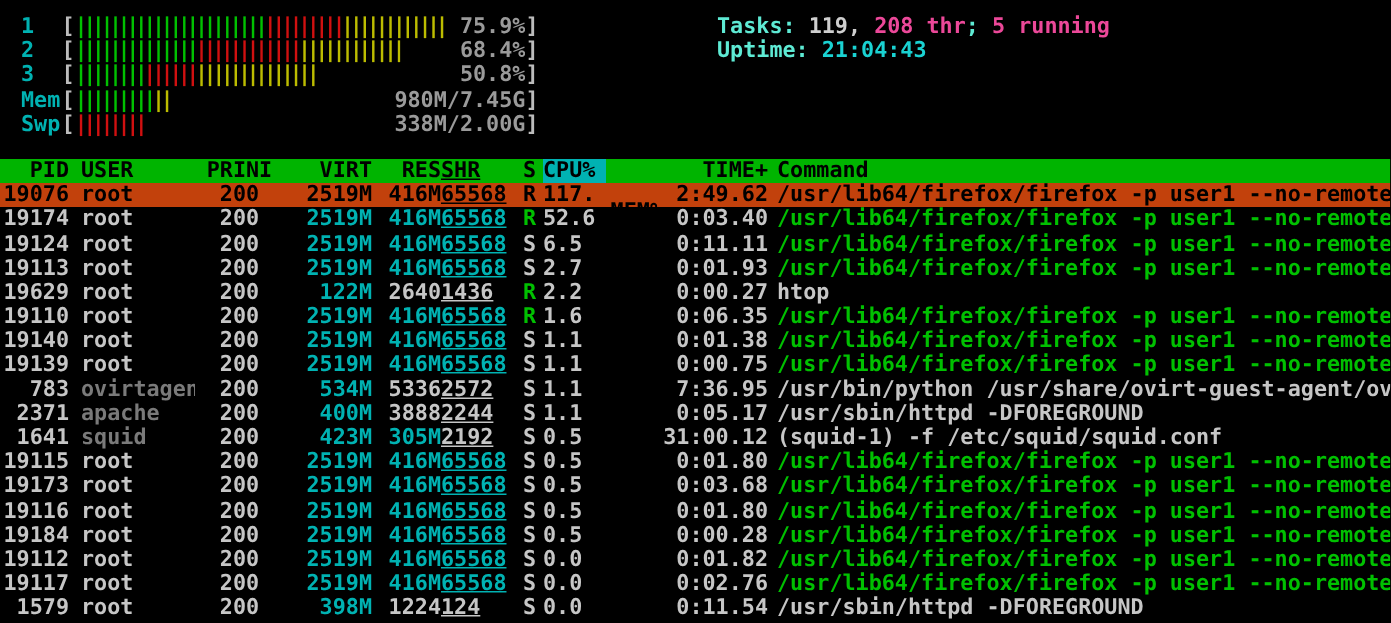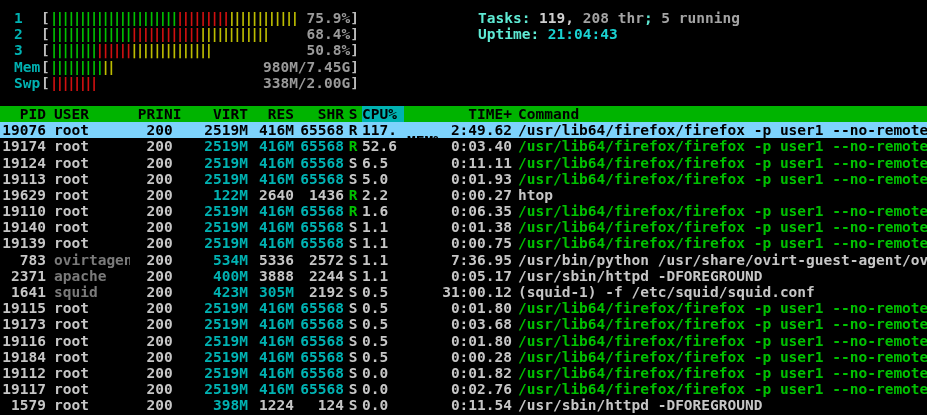--- a/index.html
+++ b/index.html
@@ -15,39 +15,39 @@
   .m-label{width:27px;flex:none;color:#00b2b2;}
   .m-br{color:#bcbcbc;flex:none;}
   .m-body{flex:1;display:flex;justify-content:space-between;overflow:hidden;align-items:baseline;}
   .m-pipes{letter-spacing:-3px;white-space:nowrap;overflow:hidden;}
   .m-val{color:#9a9a9a;white-space:nowrap;padding-left:4px;}
   .info{margin-left:119px;flex:none;white-space:nowrap;}
   .info-line{height:16.2px;}
   
   .c-cyan{color:#5eead4;} .c-cyanb{color:#1ad2d2;}
   .c-white{color:#cfcfcf;} .c-bright{color:#f0f0f0;}
-  .c-green{color:#a3a3a3;}
+  .c-green{color:#ec4899;}
   .c-g{color:#00c000;} .c-r{color:#d01010;} .c-y{color:#bcbc00;}
   .c-w{color:#c6c6c6;} .c-c{color:#00b2b2;} .c-d{color:#7a7a7a;}
   
   .table{margin-top:15px;}
   .t-head{display:flex;background:#00b400;color:#000;height:16.2px;}
   .t-head span{flex:none;}
   .p-row{display:flex;height:16.2px;white-space:nowrap;}
   .p-row span{flex:none;overflow:hidden;}
-  .sel{background:#7dd3fc;}
+  .sel{background:#c2410c;}
   .sel span{color:#000 !important;}
   
   .col0{width:46px;text-align:right;}
   .col1{width:84px;text-align:left;padding-left:8px;box-sizing:border-box;}
   .col2{width:34px;text-align:right;}
   .col3{width:32px;text-align:left;}
   .col4{width:52px;text-align:right;}
   .col5{width:46px;text-align:right;}
-  .col6{width:50px;text-align:right;}
+  .col6{width:50px;text-align:left;text-decoration:underline;}
   .col7{width:18px;text-align:center;}
   .col8{width:42px;text-align:left;}
   .col9{width:38px;text-align:right;margin-top:27px;}
   .col10{width:70px;text-align:right;}
   .col11{flex:1 1 auto !important;text-align:left;padding-left:6px;box-sizing:border-box;}
   .sort{background:#00b2b2;}
 </style>
 </head>
 <body>
 
@@ -166,21 +166,21 @@
         </div>
         <div class="p-row">
           <span class="col0 c-w">19113</span>
           <span class="col1 c-w">root</span>
           <span class="col2 c-w">20</span>
           <span class="col3 c-w">0</span>
           <span class="col4 c-c">2519M</span>
           <span class="col5 c-c">416M</span>
           <span class="col6 c-c">65568</span>
           <span class="col7 c-w">S</span>
-          <span class="col8 c-w">5.0</span>
+          <span class="col8 c-w">2.7</span>
           <span class="col9 c-w">5.5</span>
           <span class="col10 c-w">0:01.93</span>
           <span class="col11 c-g">/usr/lib64/firefox/firefox -p user1 --no-remote</span>
         </div>
         <div class="p-row">
           <span class="col0 c-w">19629</span>
           <span class="col1 c-w">root</span>
           <span class="col2 c-w">20</span>
           <span class="col3 c-w">0</span>
           <span class="col4 c-c">122M</span>

